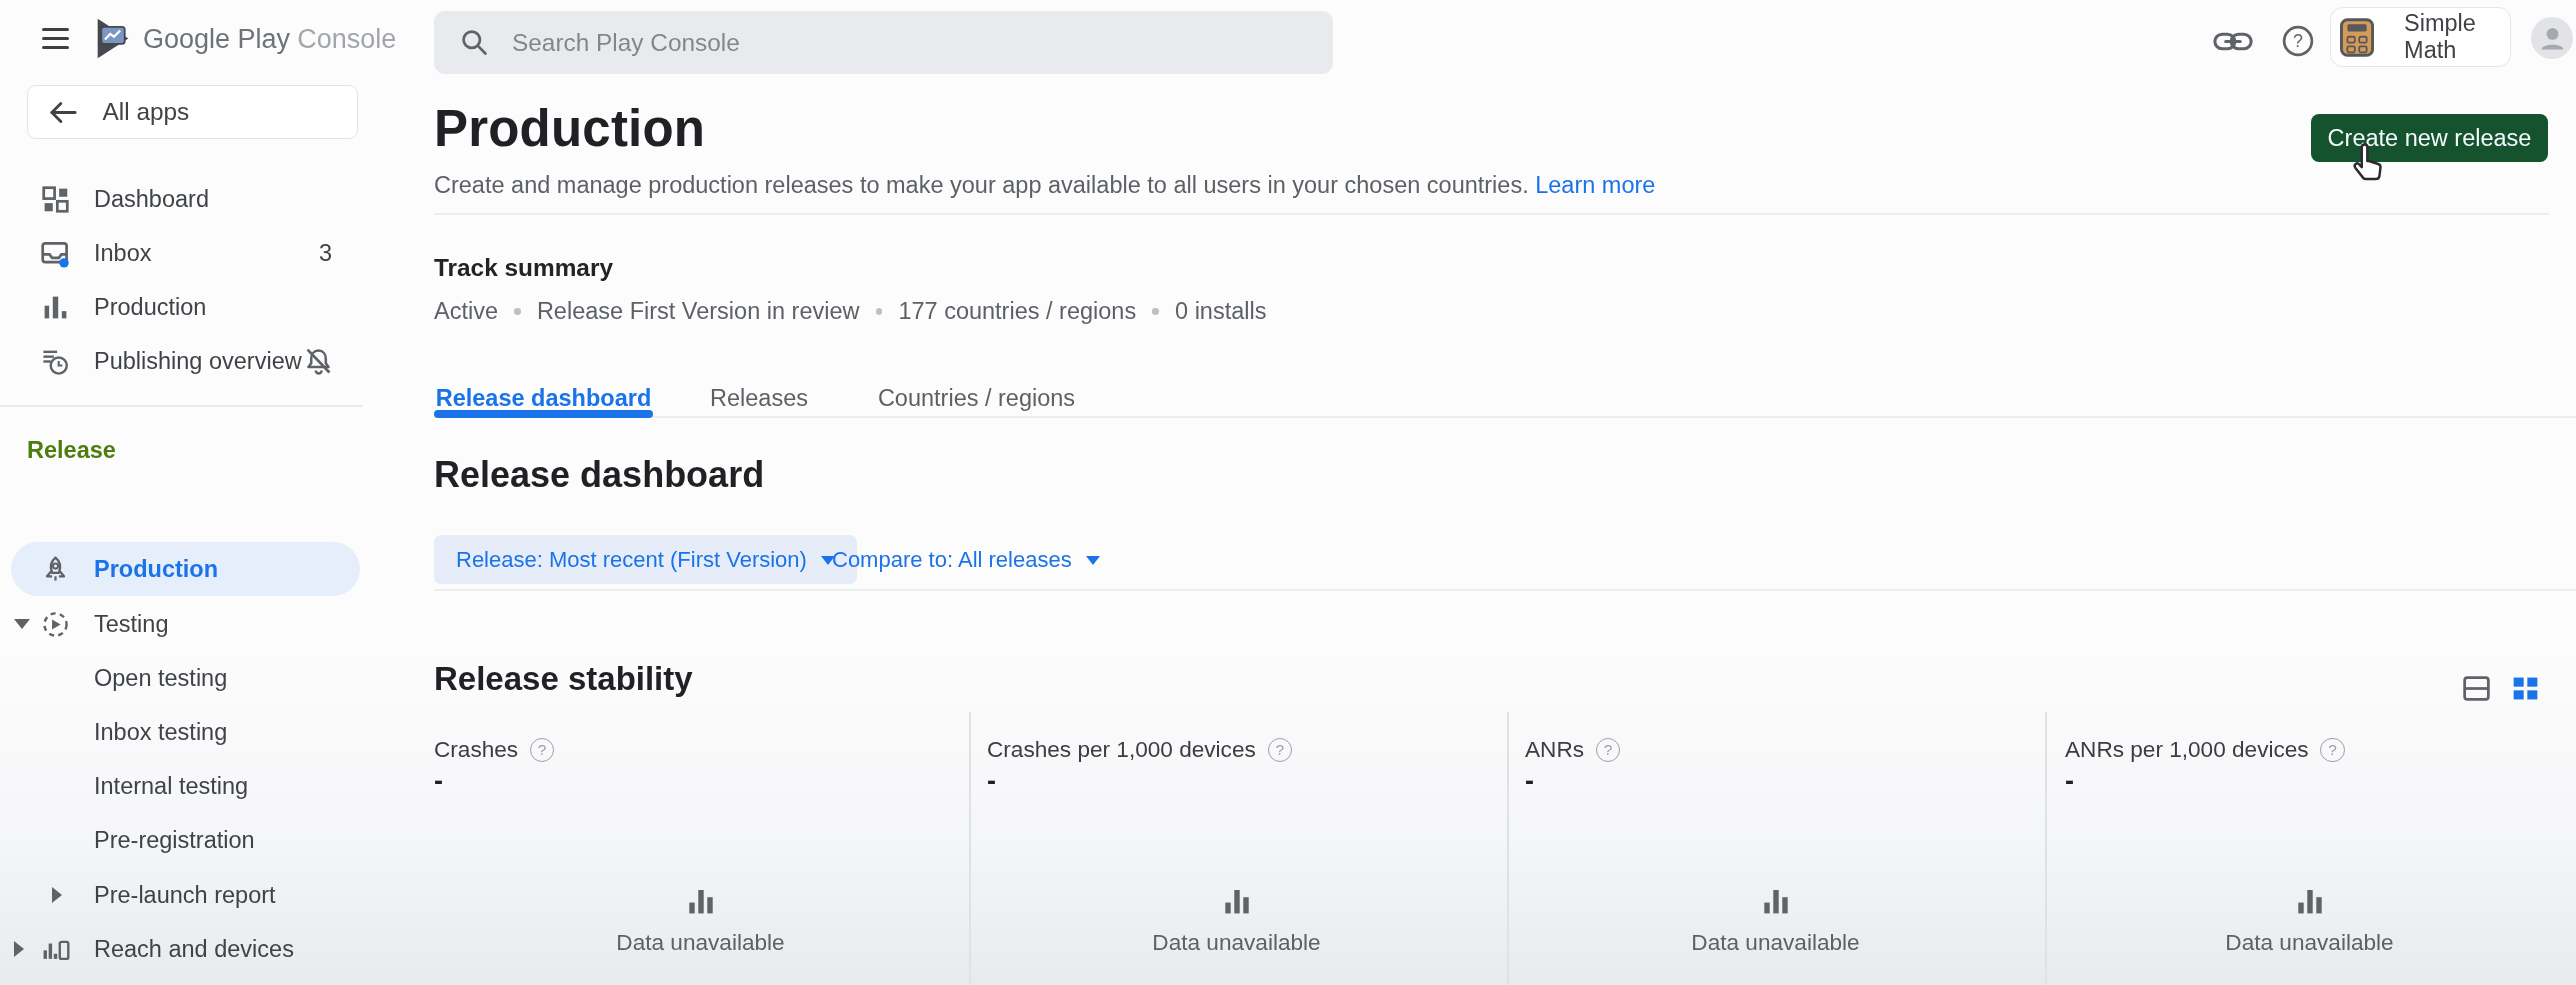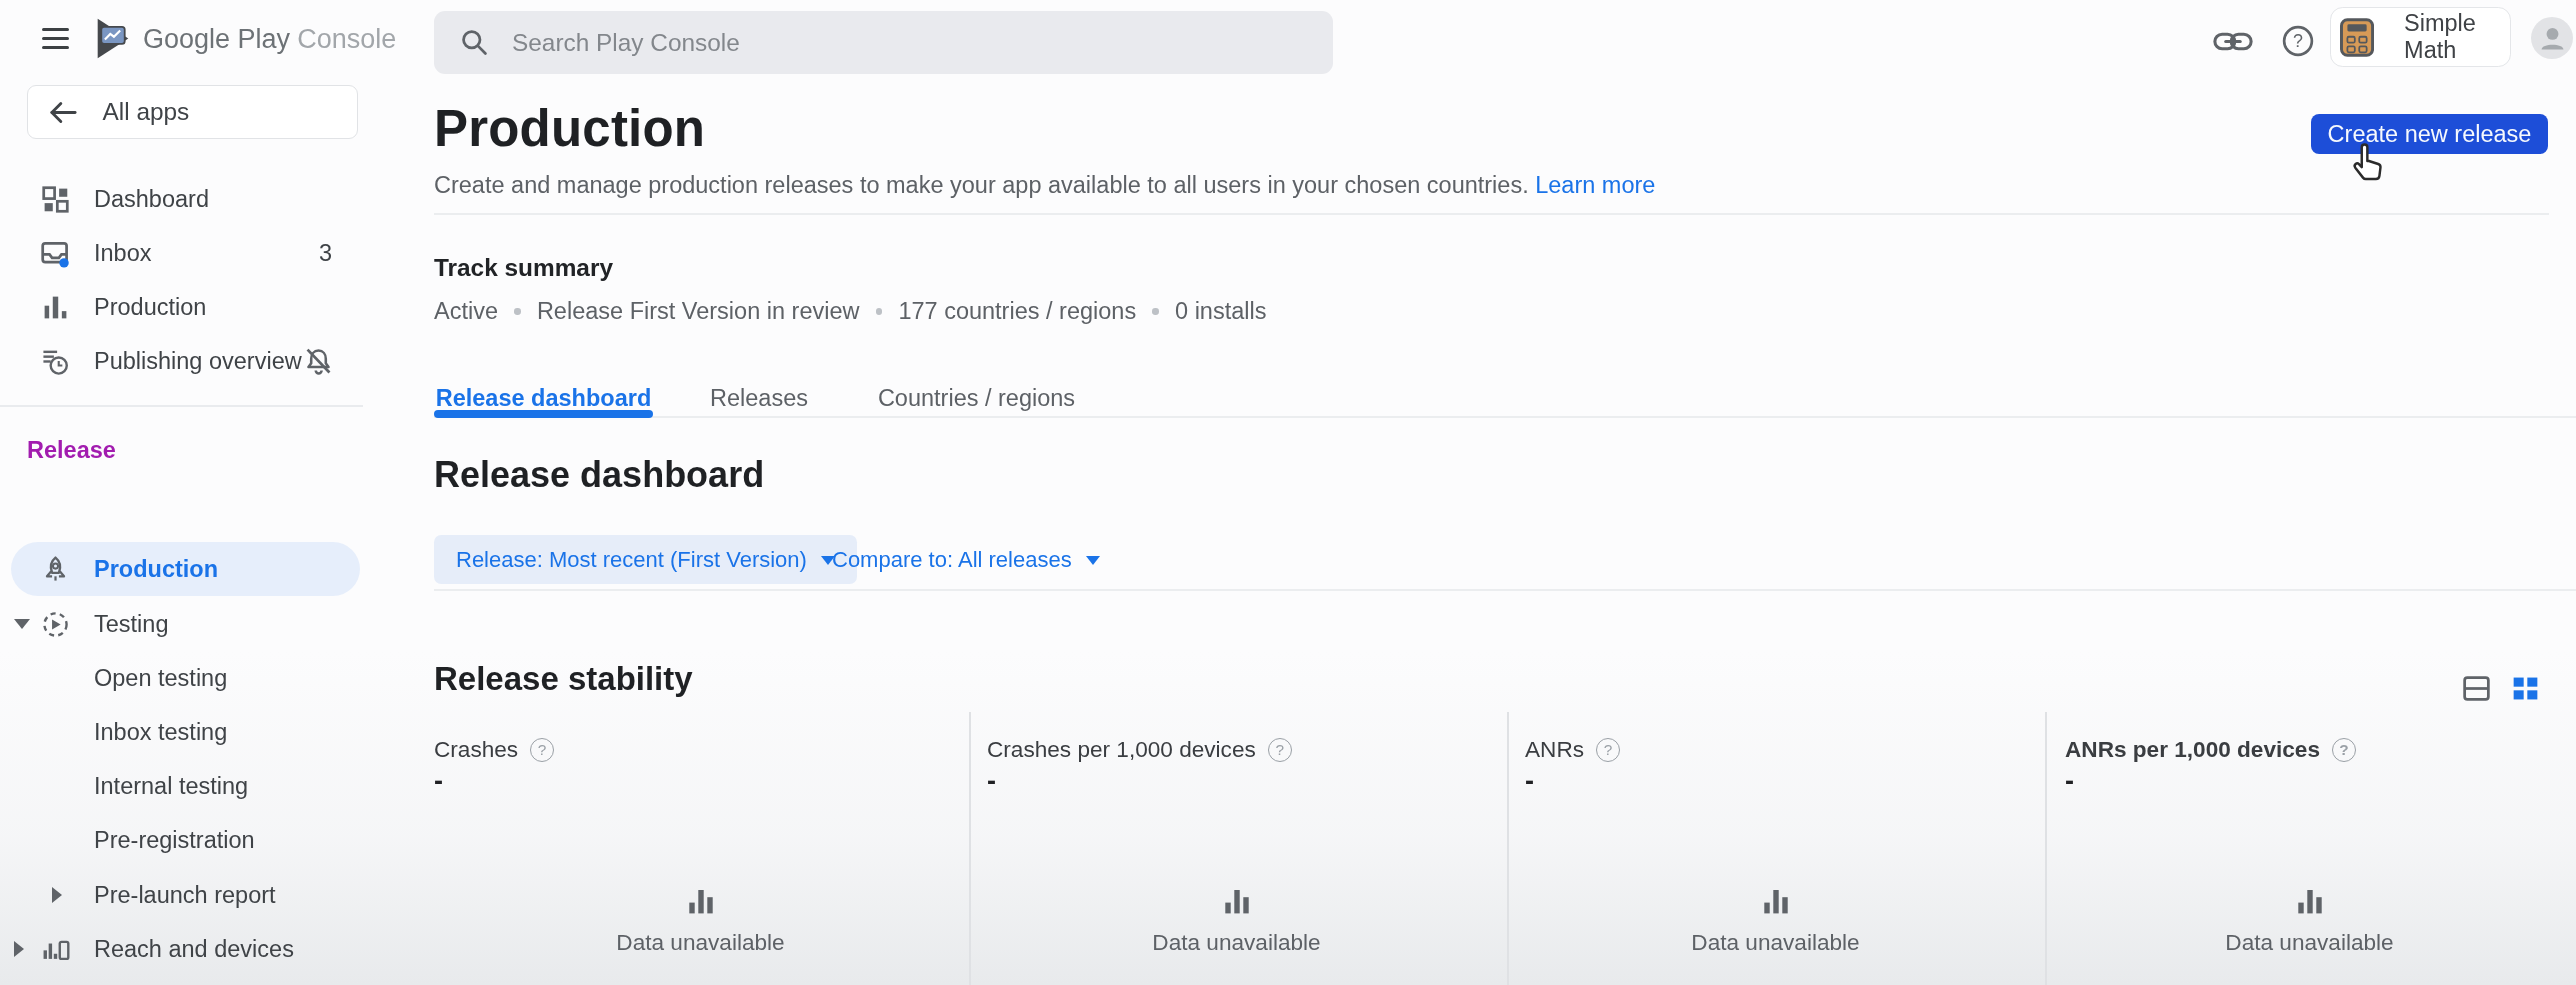--- a/index.html
+++ b/index.html
@@ -36,35 +36,35 @@
             border-radius:9px;background:#fff;display:flex;align-items:center;box-sizing:border-box;cursor:pointer;}
   .all-apps .lbl{margin-left:23.5px;font-size:24.4px;color:#3f4347;}
   .all-apps svg{margin-left:20px;}
   .nav-item{position:absolute;left:0;width:363px;height:54px;display:flex;align-items:center;cursor:pointer;}
   .nav-item .ico{position:absolute;left:41px;width:29px;height:29px;display:flex;align-items:center;justify-content:center;}
   .nav-item .lbl{position:absolute;left:94px;font-size:23.5px;color:#3f4347;white-space:nowrap;}
   .nav-item .trail{position:absolute;right:29px;}
   .badge{position:absolute;right:31px;font-size:23.5px;color:#3f4347;}
   .side-divider{position:absolute;left:0;top:405px;width:363px;height:1.8px;background:#e9ebee;}
   .section-label{position:absolute;left:27px;top:423px;height:54px;display:flex;align-items:center;
-                 font-size:23.5px;font-weight:700;color:#a21caf;}
+                 font-size:23.5px;font-weight:700;color:#4d7c0f;}
   .pill{position:absolute;left:11px;top:542px;width:349px;height:54px;background:#e6eefb;border-radius:27px;}
   .nav-item.active .lbl{color:#1a73e8;font-weight:700;}
   .caret-down{width:0;height:0;border-left:8.1px solid transparent;border-right:8.1px solid transparent;
               border-top:10px solid #5f6368;}
   .caret-right{width:0;height:0;border-top:8.1px solid transparent;border-bottom:8.1px solid transparent;
                border-left:10px solid #5f6368;}
   .caret-slot{position:absolute;left:13.6px;}
   .caret-slot2{position:absolute;left:52px;}
 
   
   .page-title{position:absolute;left:434px;top:99px;font-size:51px;font-weight:600;letter-spacing:0.2px;color:#1f2124;}
   .page-desc{position:absolute;left:434px;top:172px;font-size:23.5px;color:#5d6166;}
   .link-text{color:#1a73e8;cursor:pointer;}
-  .create-btn{position:absolute;left:2311px;top:114px;width:237px;height:40px;background:#1d4ed8;border-radius:8.1px;
+  .create-btn{position:absolute;left:2311px;top:114px;width:237px;height:48px;background:#14532d;border-radius:8.1px;
               color:#f6f9fd;font-size:23.5px;font-weight:500;display:flex;align-items:center;justify-content:center;cursor:pointer;}
   .hdivider{position:absolute;height:1.8px;background:#ebedef;}
   .track-heading{position:absolute;left:434px;top:254px;font-size:24.4px;font-weight:700;color:#212326;}
   .status-row{position:absolute;left:434px;top:298px;display:flex;align-items:center;font-size:23.5px;color:#5d6166;white-space:nowrap;}
   .dot-sep{width:6.3px;height:6.3px;border-radius:50%;background:#bdc1c6;margin:0 16.3px;}
 
   .tab{position:absolute;top:380px;height:36px;display:flex;align-items:center;justify-content:center;
        font-size:23.5px;color:#5d6166;cursor:pointer;}
   .tab.active{color:#1a73e8;font-weight:700;}
   .tab-underline{position:absolute;left:434px;top:410px;width:219px;height:8.1px;background:#1a73e8;border-radius:4.5px;z-index:2;}
@@ -383,21 +383,21 @@
   <div class="card-dash" style="left:1525px;">-</div>
   <div class="empty-block" style="left:1776px;">
     <svg width="36" height="36" viewBox="0 0 40 40">
       <rect x="7" y="24" width="6" height="12" fill="#5f6368"></rect>
       <rect x="17" y="10" width="6" height="26" fill="#5f6368"></rect>
       <rect x="27" y="18" width="6" height="18" fill="#5f6368"></rect>
     </svg>
     <span class="txt">Data unavailable</span>
   </div>
 
-  <div class="card-label" style="left:2065px;font-weight:bold;">
+  <div class="card-label" style="left:2065px;">
     <span>ANRs per 1,000 devices</span>
     <span class="help-circle">?</span>
   </div>
   <div class="card-dash" style="left:2065px;">-</div>
   <div class="empty-block" style="left:2310px;">
     <svg width="36" height="36" viewBox="0 0 40 40">
       <rect x="7" y="24" width="6" height="12" fill="#5f6368"></rect>
       <rect x="17" y="10" width="6" height="26" fill="#5f6368"></rect>
       <rect x="27" y="18" width="6" height="18" fill="#5f6368"></rect>
     </svg>

